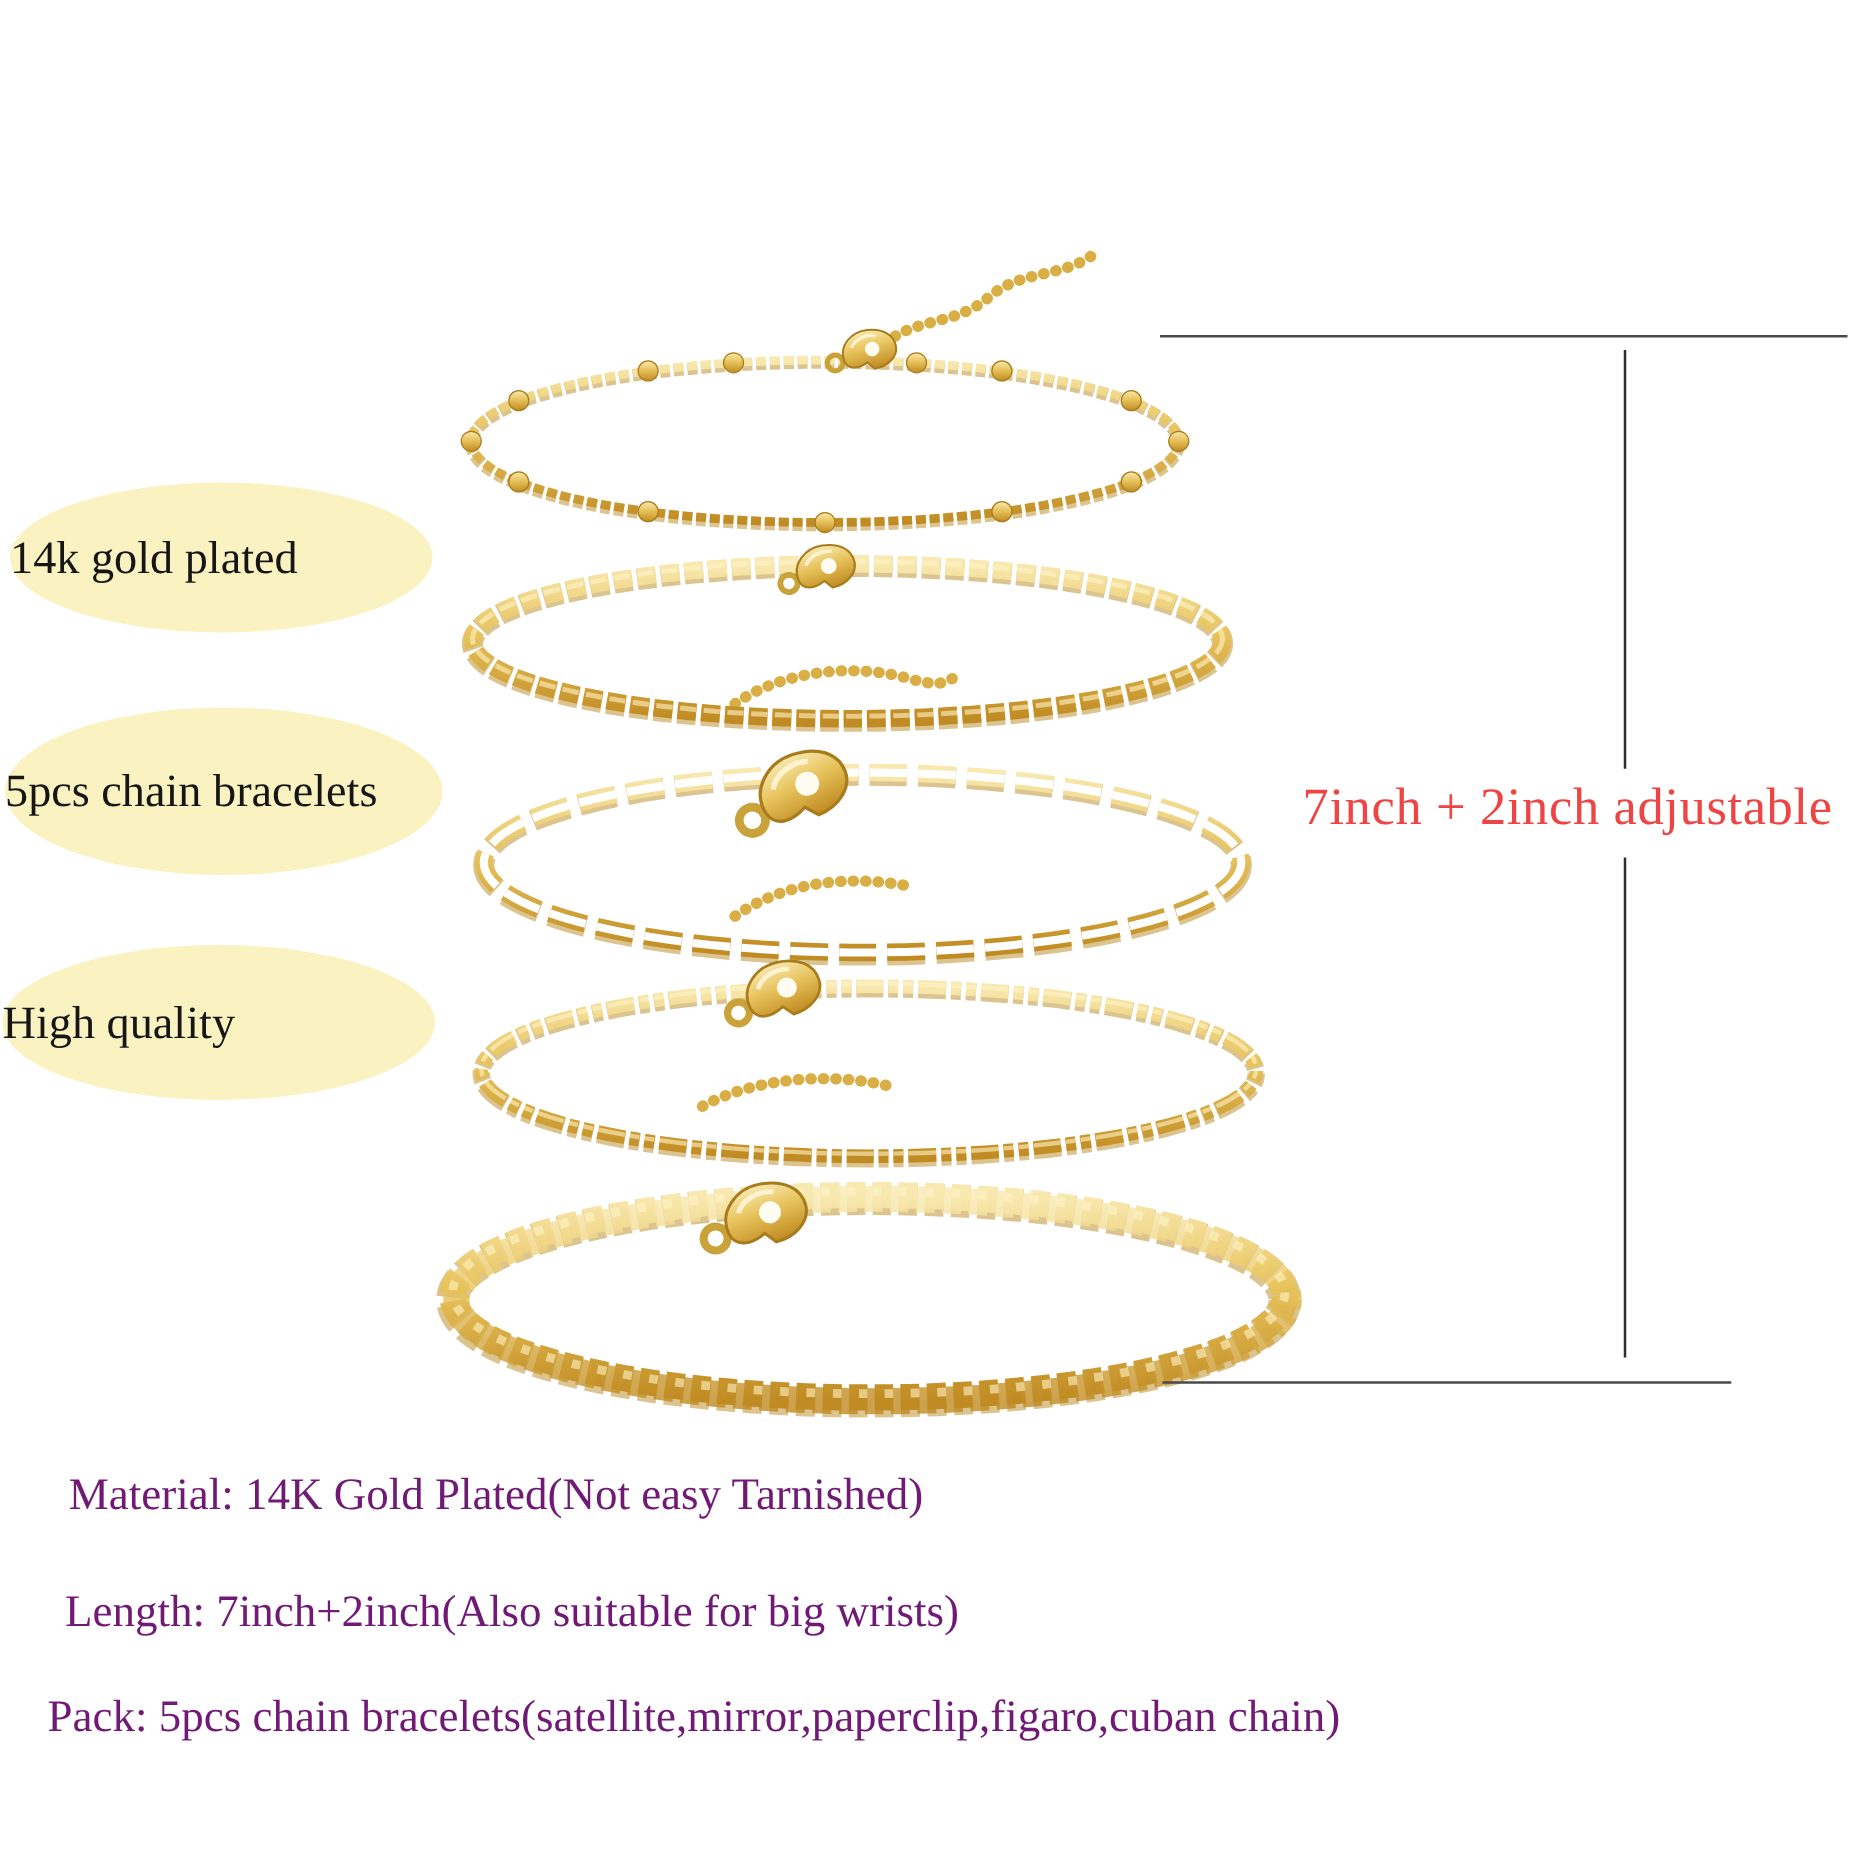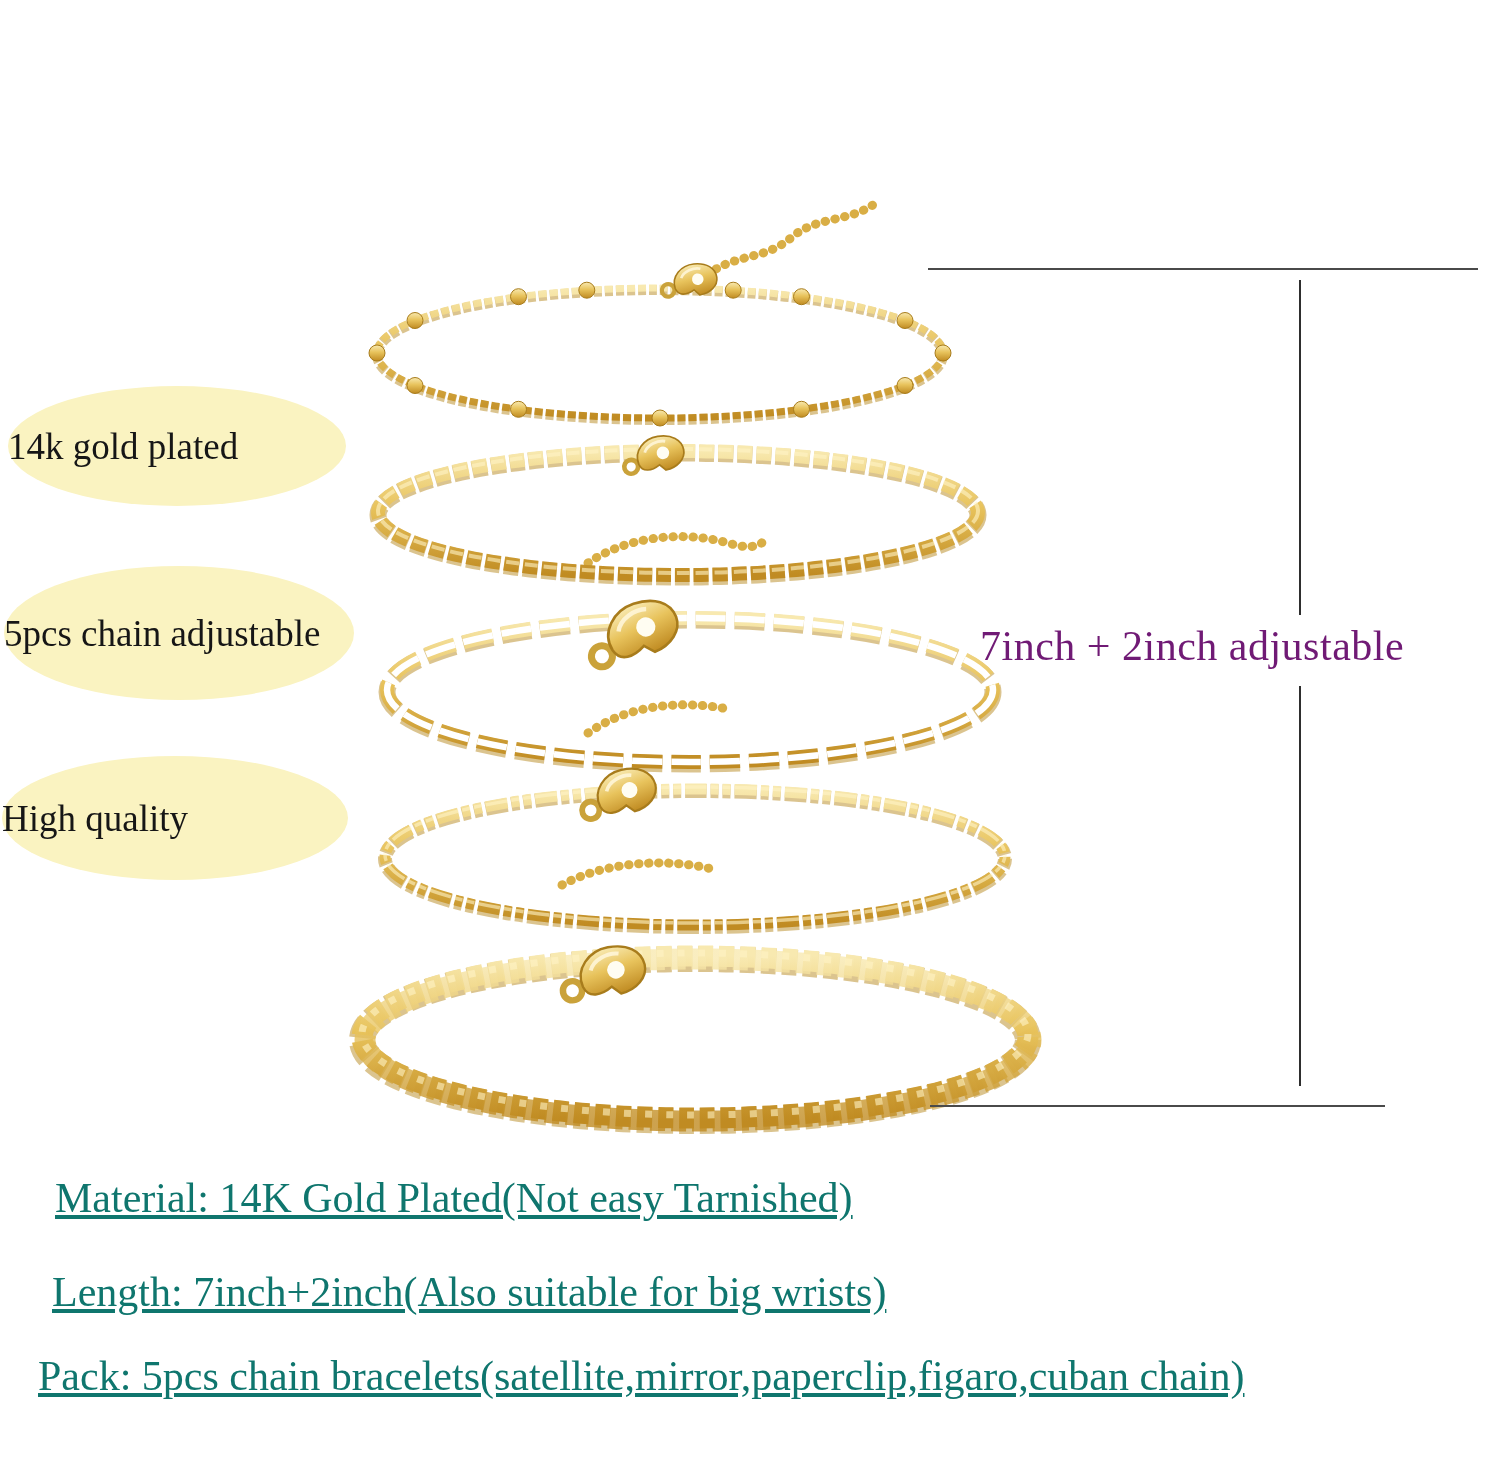--- a/index.html
+++ b/index.html
@@ -44,25 +44,25 @@
   .hi{fill:none;stroke:#fff3c6;opacity:.6;}
   .bead{fill:url(#gGold);stroke:#a87c1c;stroke-width:1;}
   
   .mline{position:absolute;background:#4a4a4a;}
   .m-top{left:928px;top:268px;width:550px;height:2px;}
   .m-bottom{left:930px;top:1105px;width:455px;height:2px;}
   .m-v{width:2px;background:#2e2e2e;}
   .m-v1{left:1299px;top:280px;height:335px;}
   .m-v2{left:1299px;top:686px;height:400px;}
   .m-label{
-    position:absolute;left:980px;top:622px;width:458px;
-    font-size:42px;color:#701a75;letter-spacing:.5px;white-space:nowrap;
+    position:absolute;left:1042px;top:622px;width:458px;
+    font-size:42px;color:#ef4444;letter-spacing:.5px;white-space:nowrap;
   }
   
-  .spec{position:absolute;font-size:42px;color:#0f766e;white-space:nowrap;text-decoration:underline;}
+  .spec{position:absolute;font-size:36px;color:#701a75;white-space:nowrap;}
   .s1{left:55px;top:1174px;}
   .s2{left:52px;top:1268px;}
   .s3{left:38px;top:1352px;}
   .s4{left:40px;top:1430px;}
 </style>
 </head>
 <body>
 
 <div class="canvas">
 
@@ -80,21 +80,21 @@
         <path d="M -12 -6 C -8 -12 2 -13 8 -10" fill="none" stroke="#fff7dc" stroke-width="2.5" opacity="0.85"></path>
       </g>
     </defs>
   </svg>
 
 
   <div class="badge b1">
     <span>14k gold plated</span>
   </div>
   <div class="badge b2">
-    <span>5pcs chain adjustable</span>
+    <span>5pcs chain bracelets</span>
   </div>
   <div class="badge b3">
     <span>High quality</span>
   </div>
 
   <div class="chain c1">
     <svg viewBox="0 0 600 250">
       <path class="ext" d="M 340 96 C 372 66 402 78 432 52 C 458 30 492 38 518 16"></path>
       <ellipse class="shadow" cx="300" cy="170" rx="283" ry="65" style="stroke-width:10;stroke-dasharray:8 3"></ellipse>
       <ellipse class="gold" cx="300" cy="168" rx="283" ry="65" style="stroke-width:7;stroke-dasharray:8 3"></ellipse>

